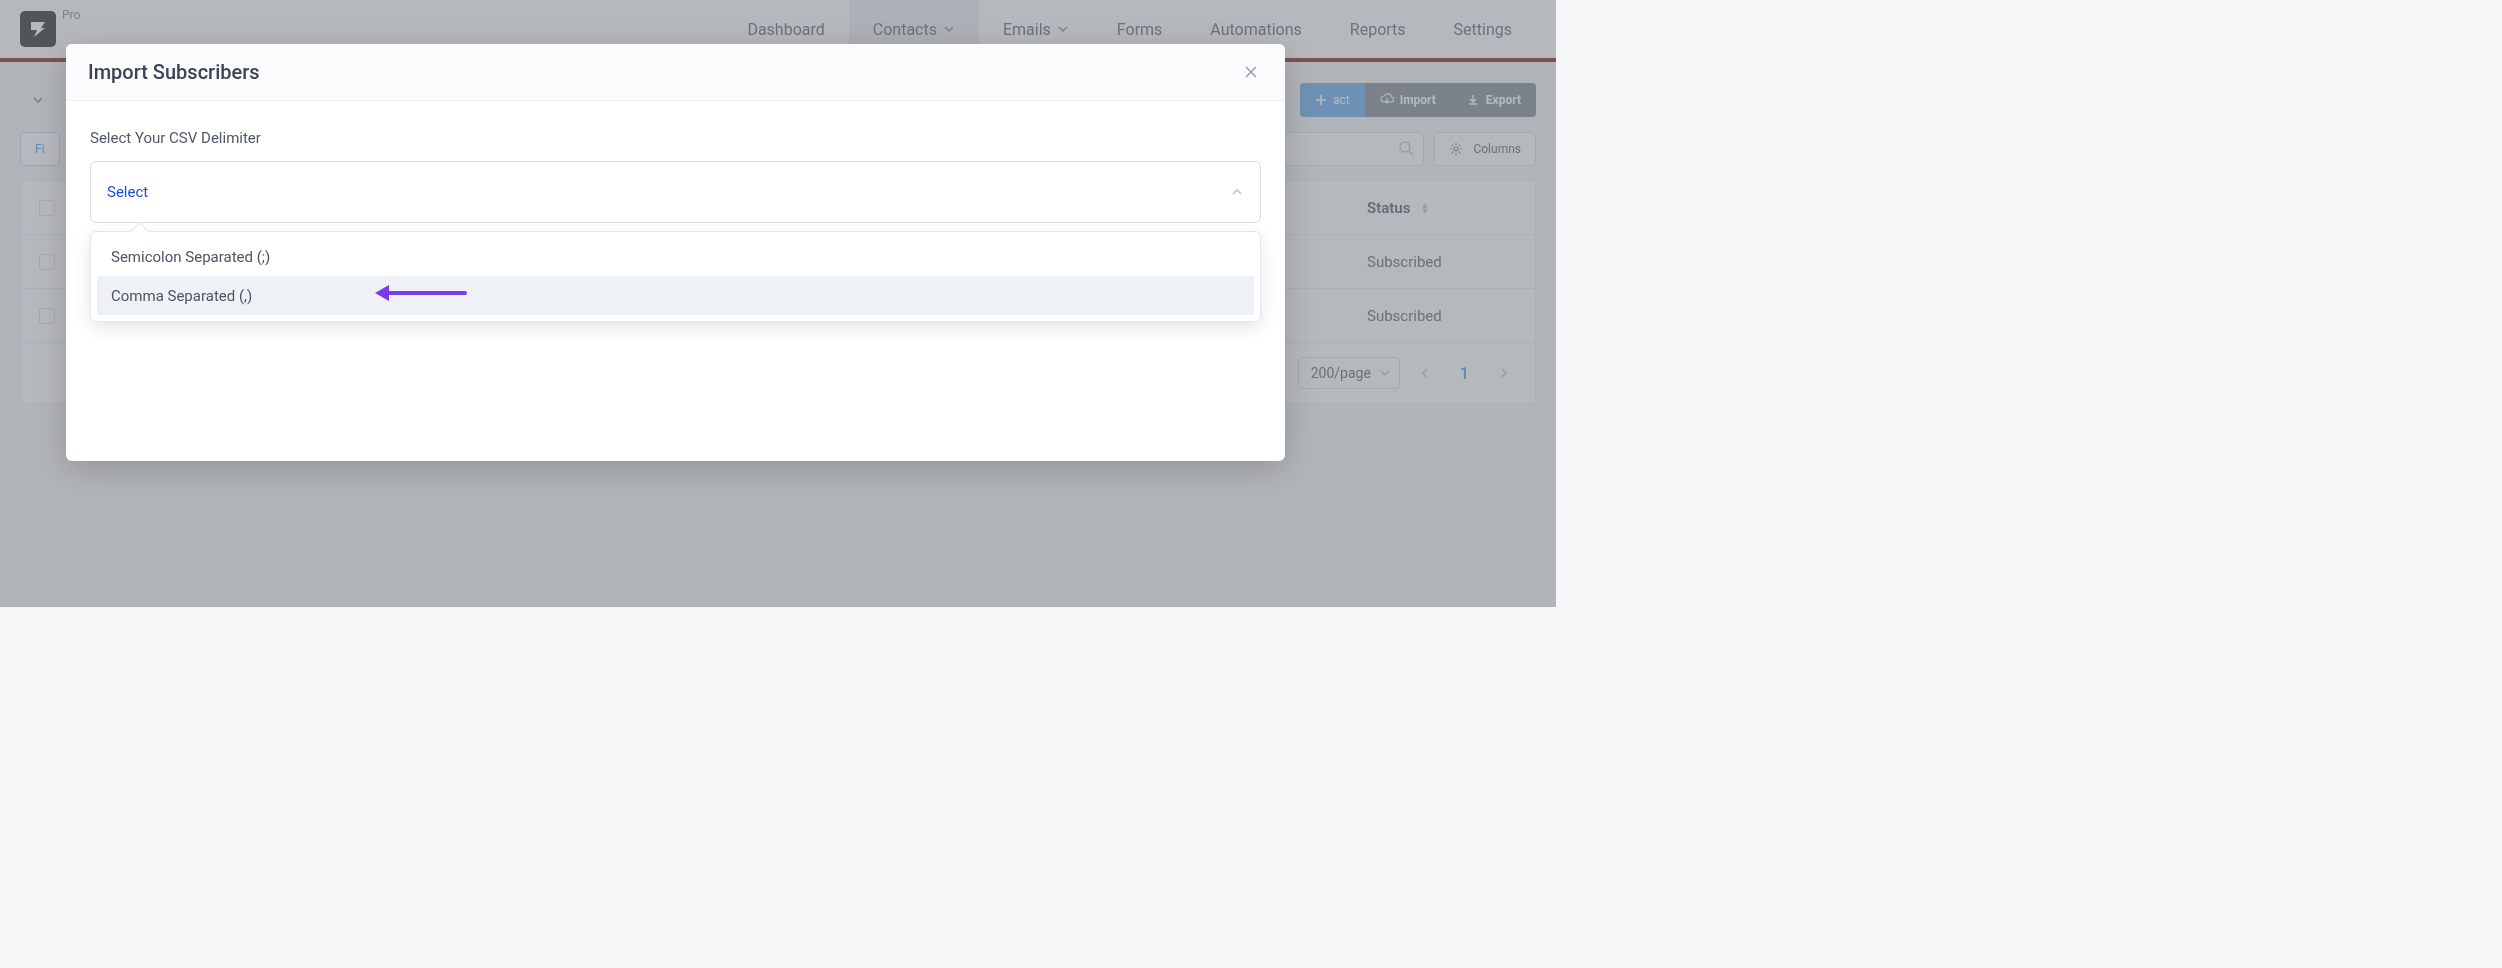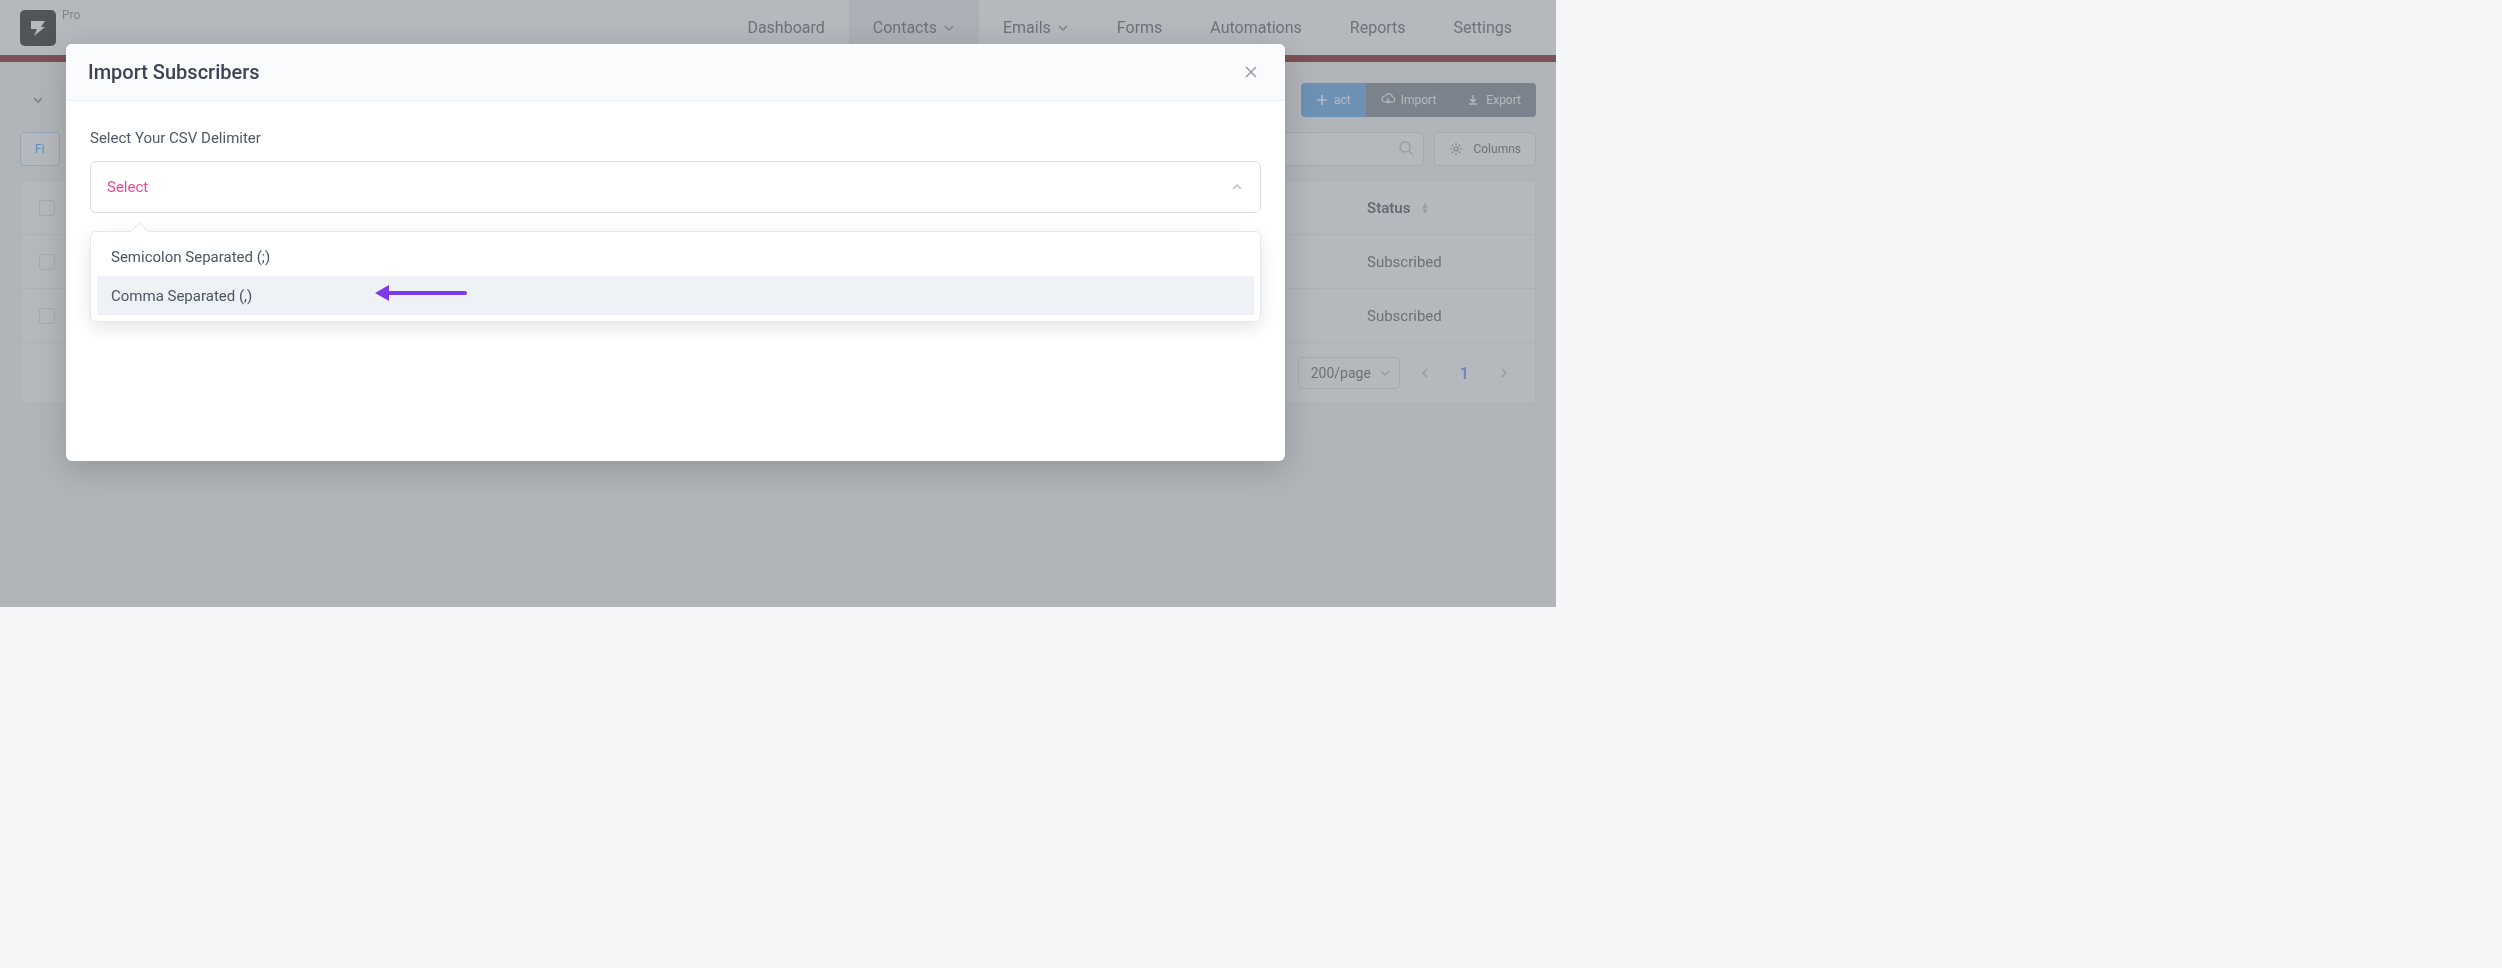--- a/index.html
+++ b/index.html
@@ -12,21 +12,21 @@
     position: relative;
     color: #606266;
   }
   
   .topnav {
     height: 62px;
     background: #fff;
     display: flex;
     align-items: center;
     padding: 0 20px;
-    border-bottom: 7px solid #7f1d1d;
+    border-bottom: 4px solid #7f1d1d;
   }
   .logo {
     width: 36px; height: 36px; background:#222; border-radius:5px;
     display:flex; align-items:center; justify-content:center;
     color:#fff; font-weight:bold; font-style:italic;
   }
   .logo-tag { font-size:12px; color:#888; margin-left:6px; align-self:flex-start; margin-top:8px; }
   .nav-spacer { flex:1; }
   .nav-item {
     padding: 0 24px; height:62px; display:flex; align-items:center;
@@ -41,21 +41,21 @@
   .action-bar {
     display:flex; align-items:center; gap:10px; margin-bottom:14px;
   }
   .chev-left-box { width:36px; height:36px; display:flex; align-items:center; justify-content:center; }
   .btn {
     display:inline-flex; align-items:center; gap:6px;
     padding: 9px 14px; font-size:12px; border-radius:4px; cursor:pointer;
     border:1px solid transparent;
   }
   .btn-primary { background:#5fa9ee; color:#fff; }
-  .btn-secondary { background:#7f8795; color:#fff; }
+  .btn-secondary { background:#7f8795; color:#fff;font-weight:bold; }
   .btn-outline { background:#fff; border-color:#dcdfe6; color:#606266; }
   .btn-outline-primary { background:#fff; border-color:#b3d8ff; color:#409eff; }
   .btn-group { display:inline-flex; }
   .btn-group .btn { border-radius:0; }
   .btn-group .btn:first-child { border-top-left-radius:4px; border-bottom-left-radius:4px; }
   .btn-group .btn:last-child { border-top-right-radius:4px; border-bottom-right-radius:4px; }
   .search-wrap { position:relative; }
   .search-input {
     height:34px; border:1px solid #dcdfe6; border-radius:4px; padding:0 30px 0 12px; width:200px;
     background:#fff;
@@ -98,23 +98,23 @@
     padding:16px 22px; border-bottom:1px solid #eceff3;
     display:flex; align-items:center;
     background:#fafbfc;
     border-top-left-radius:6px; border-top-right-radius:6px;
   }
   .modal-title { font-size:20px; color:#3c4353; font-weight:500; }
   .modal-close { margin-left:auto; color:#9aa0ac; cursor:pointer; padding:4px; }
   .modal-body { padding:28px 24px 50px 24px; min-height:360px; position:relative; }
   .field-label { font-size:15px; color:#505866; margin-bottom:14px; }
   .select {
-    width:100%; height:52px; border:1px solid #dcdfe6; border-radius:6px;
+    width:100%; height:62px; border:1px solid #dcdfe6; border-radius:6px;
     display:flex; align-items:center; padding:0 16px; background:#fff;
-    color:#ec4899; font-size:15px; position:relative;
+    color:#1d4ed8; font-size:15px; position:relative;
   }
   .select-chevron { margin-left:auto; color:#c0c4cc; }
   .dropdown {
     position:absolute; left:24px; top:130px; width:1171px;
     background:#fff; border:1px solid #e4e7ed; border-radius:6px;
     box-shadow:0 6px 18px rgba(0,0,0,0.1); padding:6px;
   }
   .dropdown::before {
     content:''; position:absolute; top:-7px; left:42px;
     width:12px; height:12px; background:#fff; transform:rotate(45deg);

